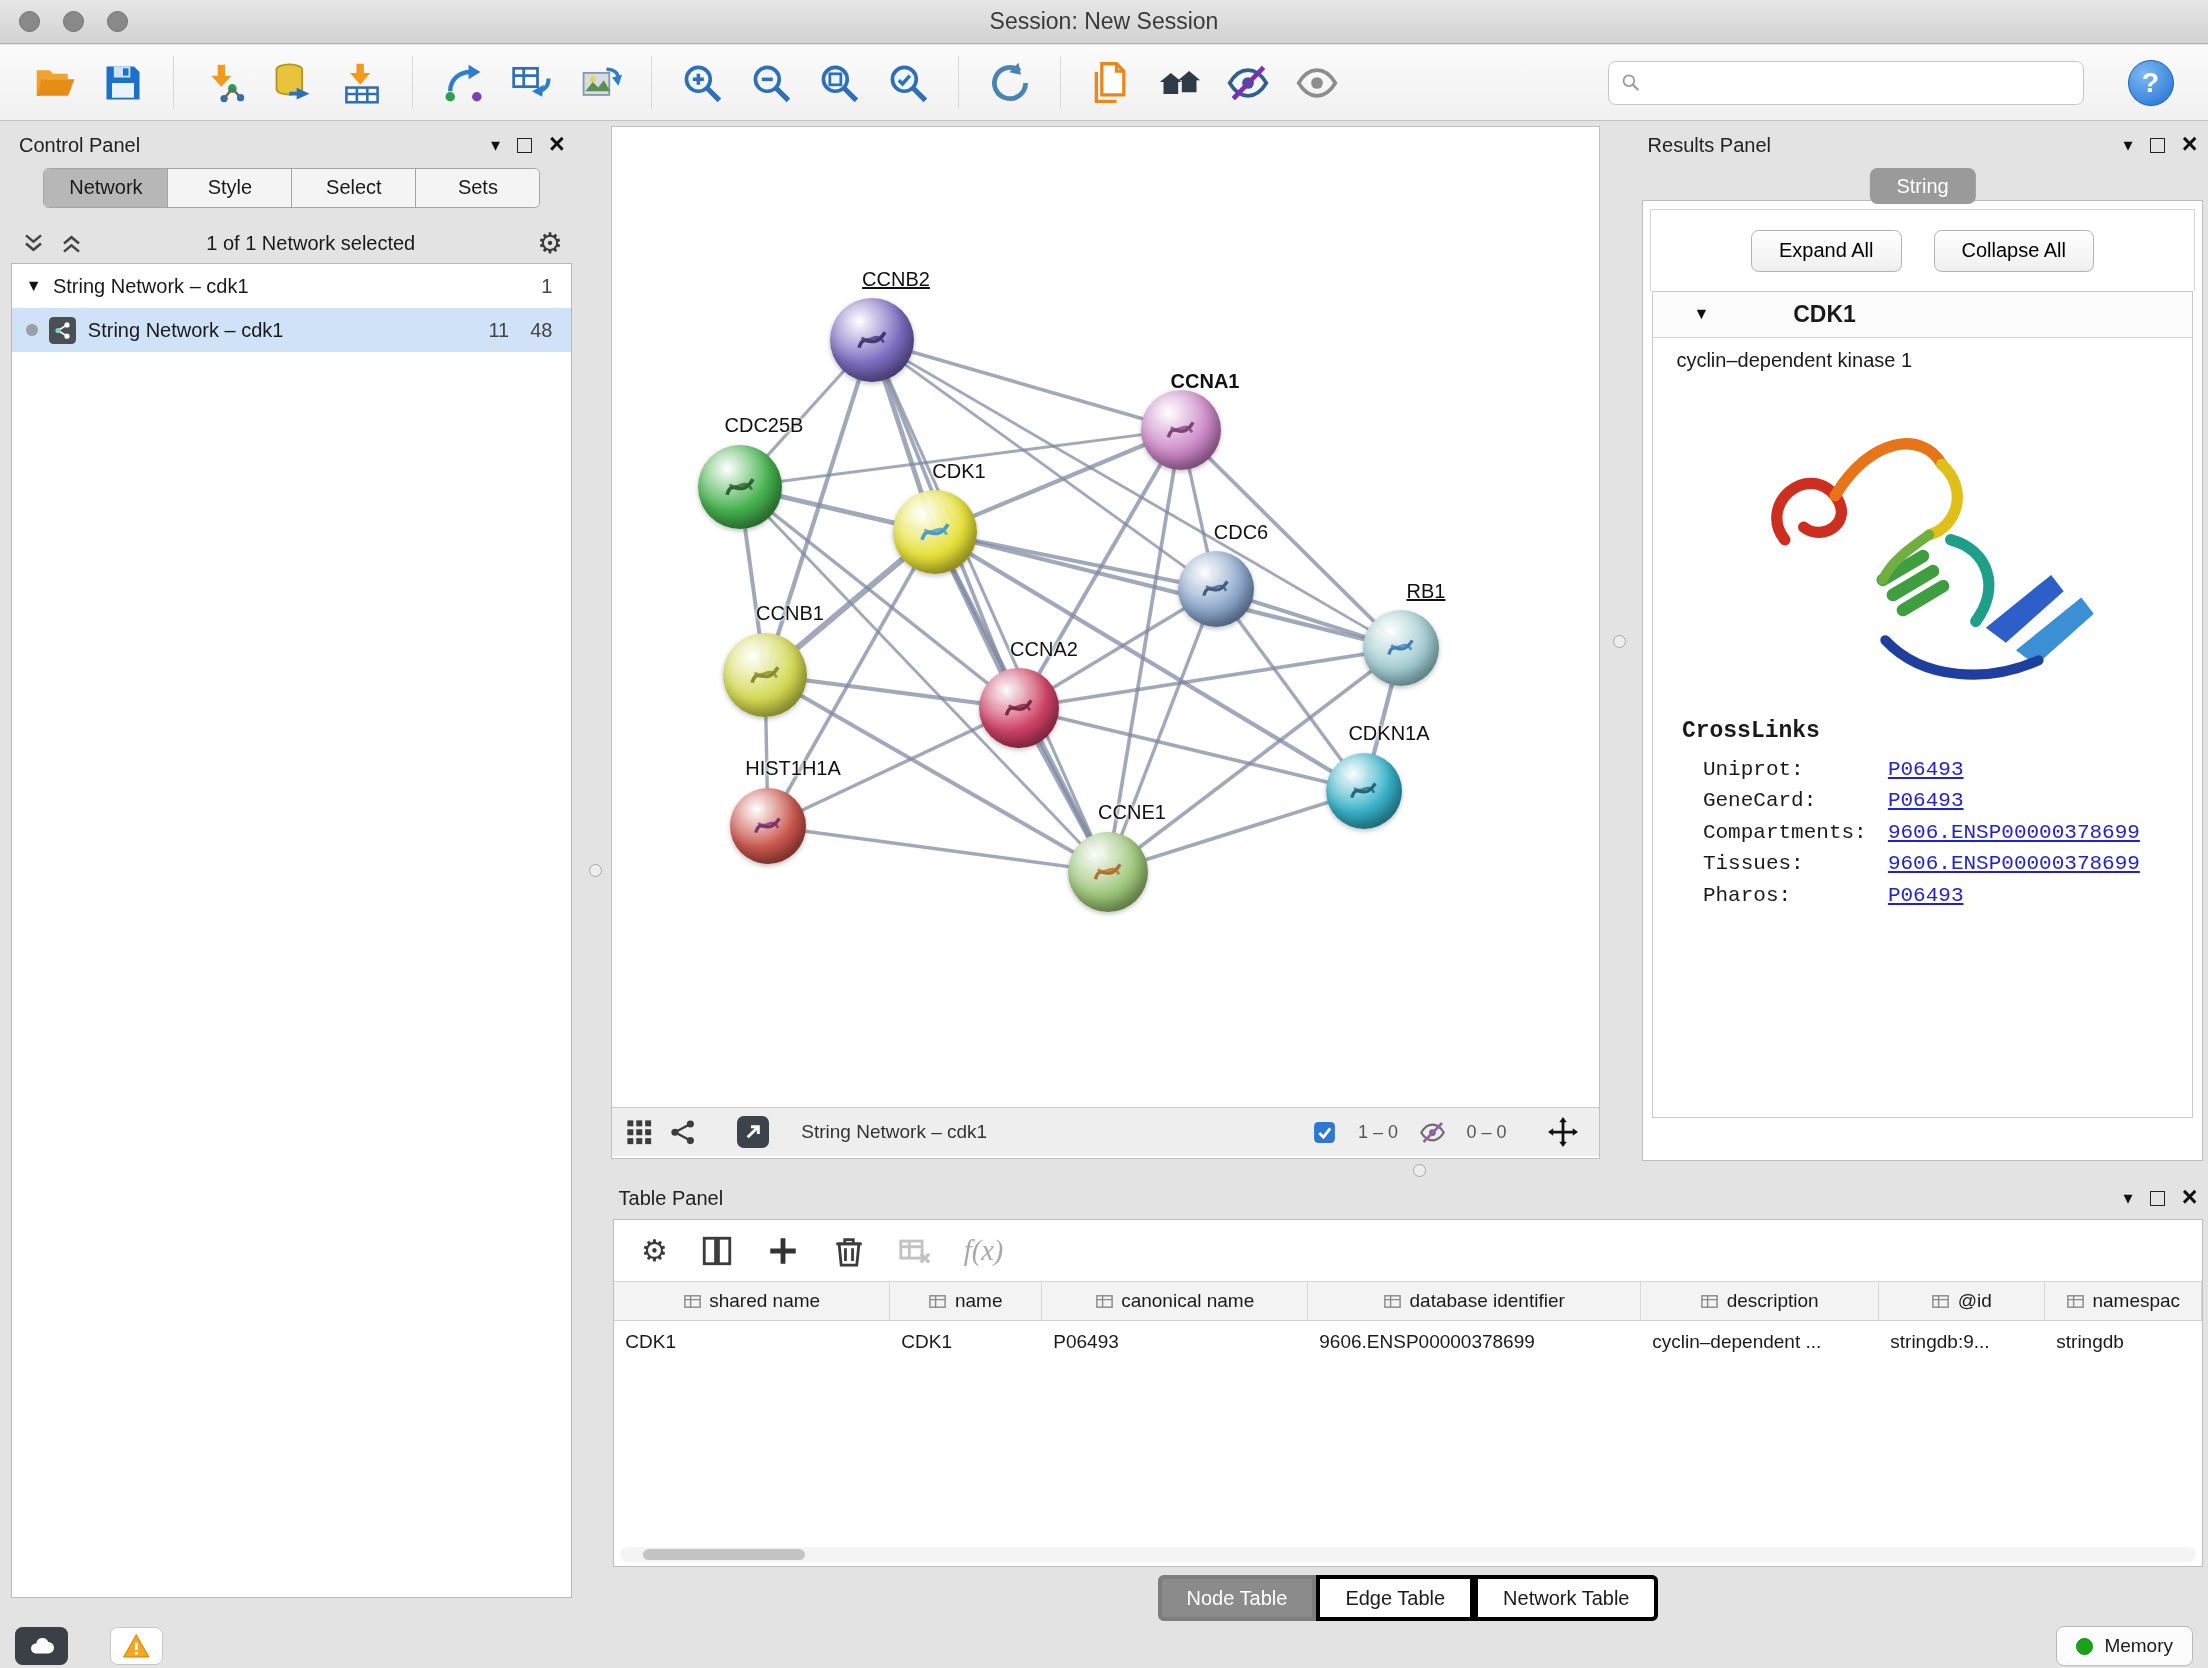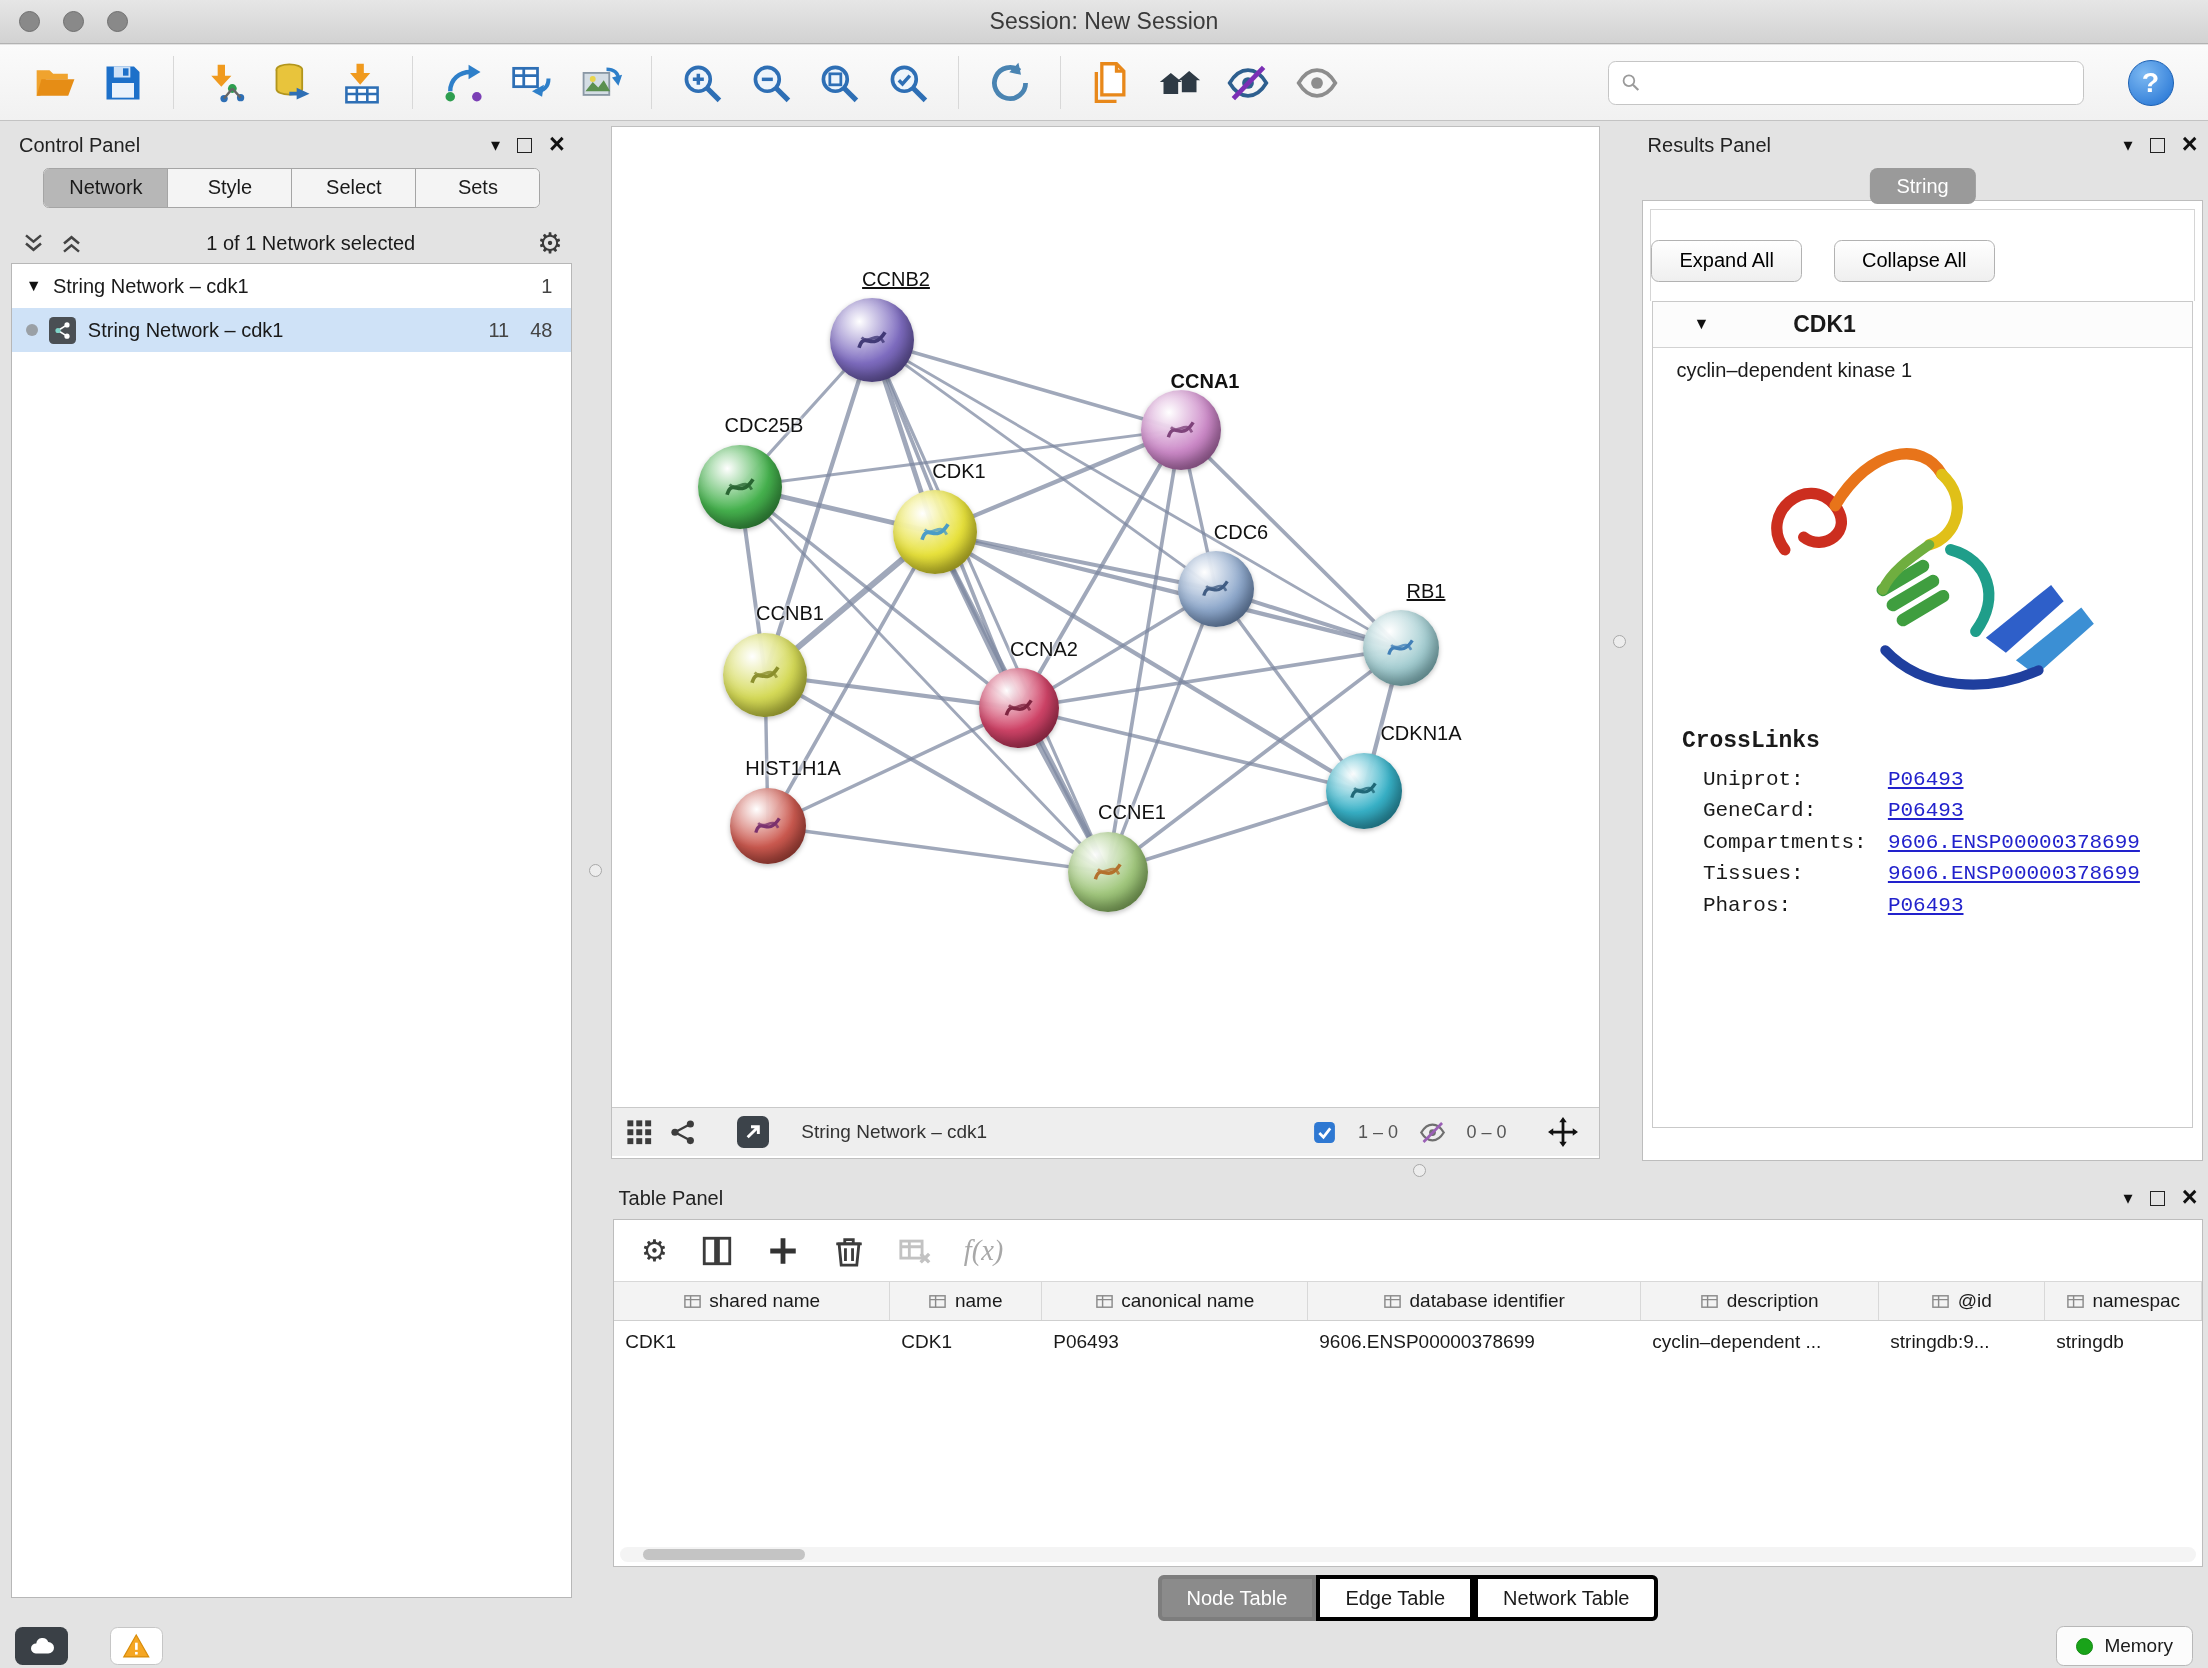--- a/index.html
+++ b/index.html
@@ -57,21 +57,21 @@
   #network-footer{height:49px;background:#eeeeee;border-top:1px solid #c9c9c9;display:flex;align-items:center;padding:0 13.3px;gap:15px}
   #network-footer svg{display:block}
   .nf-title{font-size:19px;color:#333;margin-left:17px}
   .nf-count{font-size:18px;color:#555;margin:0 5.7px}
   .nf-spacer{flex:1}
 
   
   #results-panel{position:absolute;left:1640px;top:126px;width:565px;height:1037px}
   .string-pill{position:absolute;left:50%;top:42px;transform:translateX(-50%);background:#9a9a9a;color:#fff;font-size:20px;padding:6.7px 27px;border-radius:7.6px;z-index:2;cursor:pointer}
   #results-box{position:absolute;left:1.9px;top:74px;right:1.9px;bottom:1.9px;background:#fff;border:1px solid #bdbdbd;padding:7.6px}
-  .rb-buttons{display:flex;gap:32px;padding:30px 0 19px 0;border:1px solid #d5d5d5;border-bottom:none}
+  .rb-buttons{display:flex;justify-content:center;gap:32px;padding:20px 0 19px 0;border:1px solid #d5d5d5;border-bottom:none}
   .rb-btn{font-size:20px;padding:8.6px 27px;background:linear-gradient(#ffffff,#efefef);border:1px solid #b2b2b2;border-radius:7.6px;cursor:pointer}
   #section-box{border:1px solid #c9c9c9;margin:0 1.9px;height:827px;overflow:hidden}
   .section-head{display:flex;align-items:center;height:46px;border-bottom:1px solid #d2d2d2;background:#fcfcfc}
   .section-head .tri{margin-left:40px}
   .section-title{font-weight:bold;font-size:23px;margin-left:84px}
   .section-desc{font-size:20px;padding:11.4px 0 0 23px}
   #protein-img{display:block;margin:17px auto 5.7px auto}
   .crosslinks{font-family:Liberation Mono, monospace;padding:9.5px 0 0 28.5px}
   .crosslinks h3{font-size:23px;margin-bottom:13.3px}
   .cl-row{display:flex;font-size:21px;margin:8.6px 0 8.6px 21px}
@@ -407,21 +407,21 @@
           <path d="M12 18 C18 24, 24 12, 29 22" fill="none" stroke="#6e1430" stroke-width="2.2" opacity=".8"></path>
         </svg>
       </div>
       <div class="node-label" style="left: 432px; top: 534px;">CCNA2</div>
       <div class="node" style="left: 714px; top: 626px; height: 76px; width: 76px; background: radial-gradient(circle at 35% 28%, rgba(255, 255, 255, 0.95), rgb(56, 178, 200) 52%, rgb(26, 116, 134) 100%);">
         <svg viewBox="0 0 40 40">
           <path d="M10 26 C14 12, 20 30, 30 14" fill="none" stroke="#0e5666" stroke-width="2.8"></path>
           <path d="M12 18 C18 24, 24 12, 29 22" fill="none" stroke="#0e5666" stroke-width="2.2" opacity=".8"></path>
         </svg>
       </div>
-      <div class="node-label" style="left: 777px; top: 618px; margin-left: 32px;">CDKN1A</div>
+      <div class="node-label" style="left: 777px; top: 618px;">CDKN1A</div>
       <div class="node" style="left: 118px; top: 661px; height: 76px; width: 76px; background: radial-gradient(circle at 35% 28%, rgba(255, 255, 255, 0.95), rgb(204, 90, 80) 52%, rgb(135, 44, 36) 100%);">
         <svg viewBox="0 0 40 40">
           <path d="M10 26 C14 12, 20 30, 30 14" fill="none" stroke="#6a1f66" stroke-width="2.8"></path>
           <path d="M12 18 C18 24, 24 12, 29 22" fill="none" stroke="#6a1f66" stroke-width="2.2" opacity=".8"></path>
         </svg>
       </div>
       <div class="node-label" style="left: 181px; top: 653px;">HIST1H1A</div>
       <div class="node" style="left: 456px; top: 705px; height: 80px; width: 80px; background: radial-gradient(circle at 35% 28%, rgba(255, 255, 255, 0.95), rgb(162, 200, 126) 52%, rgb(98, 140, 62) 100%);">
         <svg viewBox="0 0 40 40">
           <path d="M10 26 C14 12, 20 30, 30 14" fill="none" stroke="#b05e16" stroke-width="2.8"></path>

